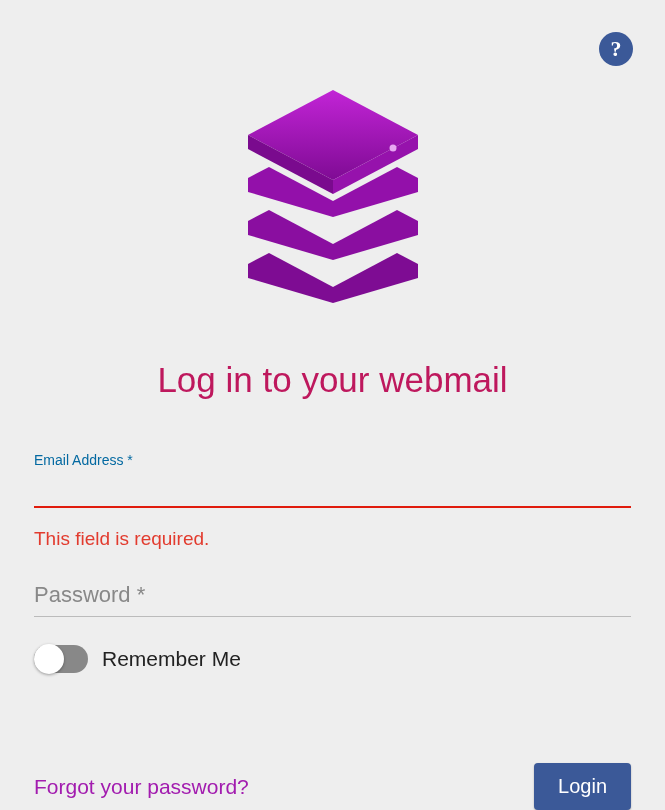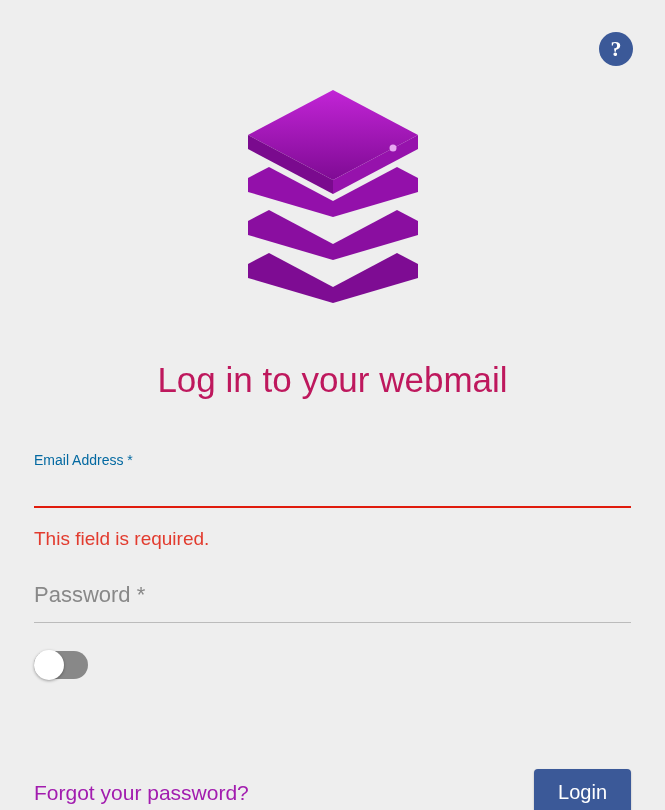--- a/index.html
+++ b/index.html
@@ -66,21 +66,21 @@
   .error-msg {
     color: #e23b2e;
     font-size: 19px;
     margin-top: 20px;
     margin-bottom: 32px;
   }
   .pwd-label {
     font-size: 22px;
     color: #888;
     border-bottom: 1px solid #bbb;
-    padding-bottom: 14px;
+    padding-bottom: 8px;
     margin-bottom: 28px;
     cursor: text;
   }
   .remember-row {
     display: flex;
     align-items: center;
     gap: 14px;
     margin-bottom: 90px;
   }
   .toggle {
@@ -176,20 +176,21 @@
     <input class="field-input" type="text" autofocus="" value="" style="">
   </div>
   <div class="error-msg">This field is required.</div>
 
   <div class="pwd-label">Password *</div>
 
   <div class="remember-row">
     <div class="toggle">
       <div class="toggle-knob"></div>
     </div>
+    <span class="remember-label">Remember Me</span>
   </div>
 
   <div class="bottom-row">
     <a class="forgot-link">Forgot your password?</a>
     <button class="login-btn">Login</button>
   </div>
 
 </div>
 
 </body></html>

